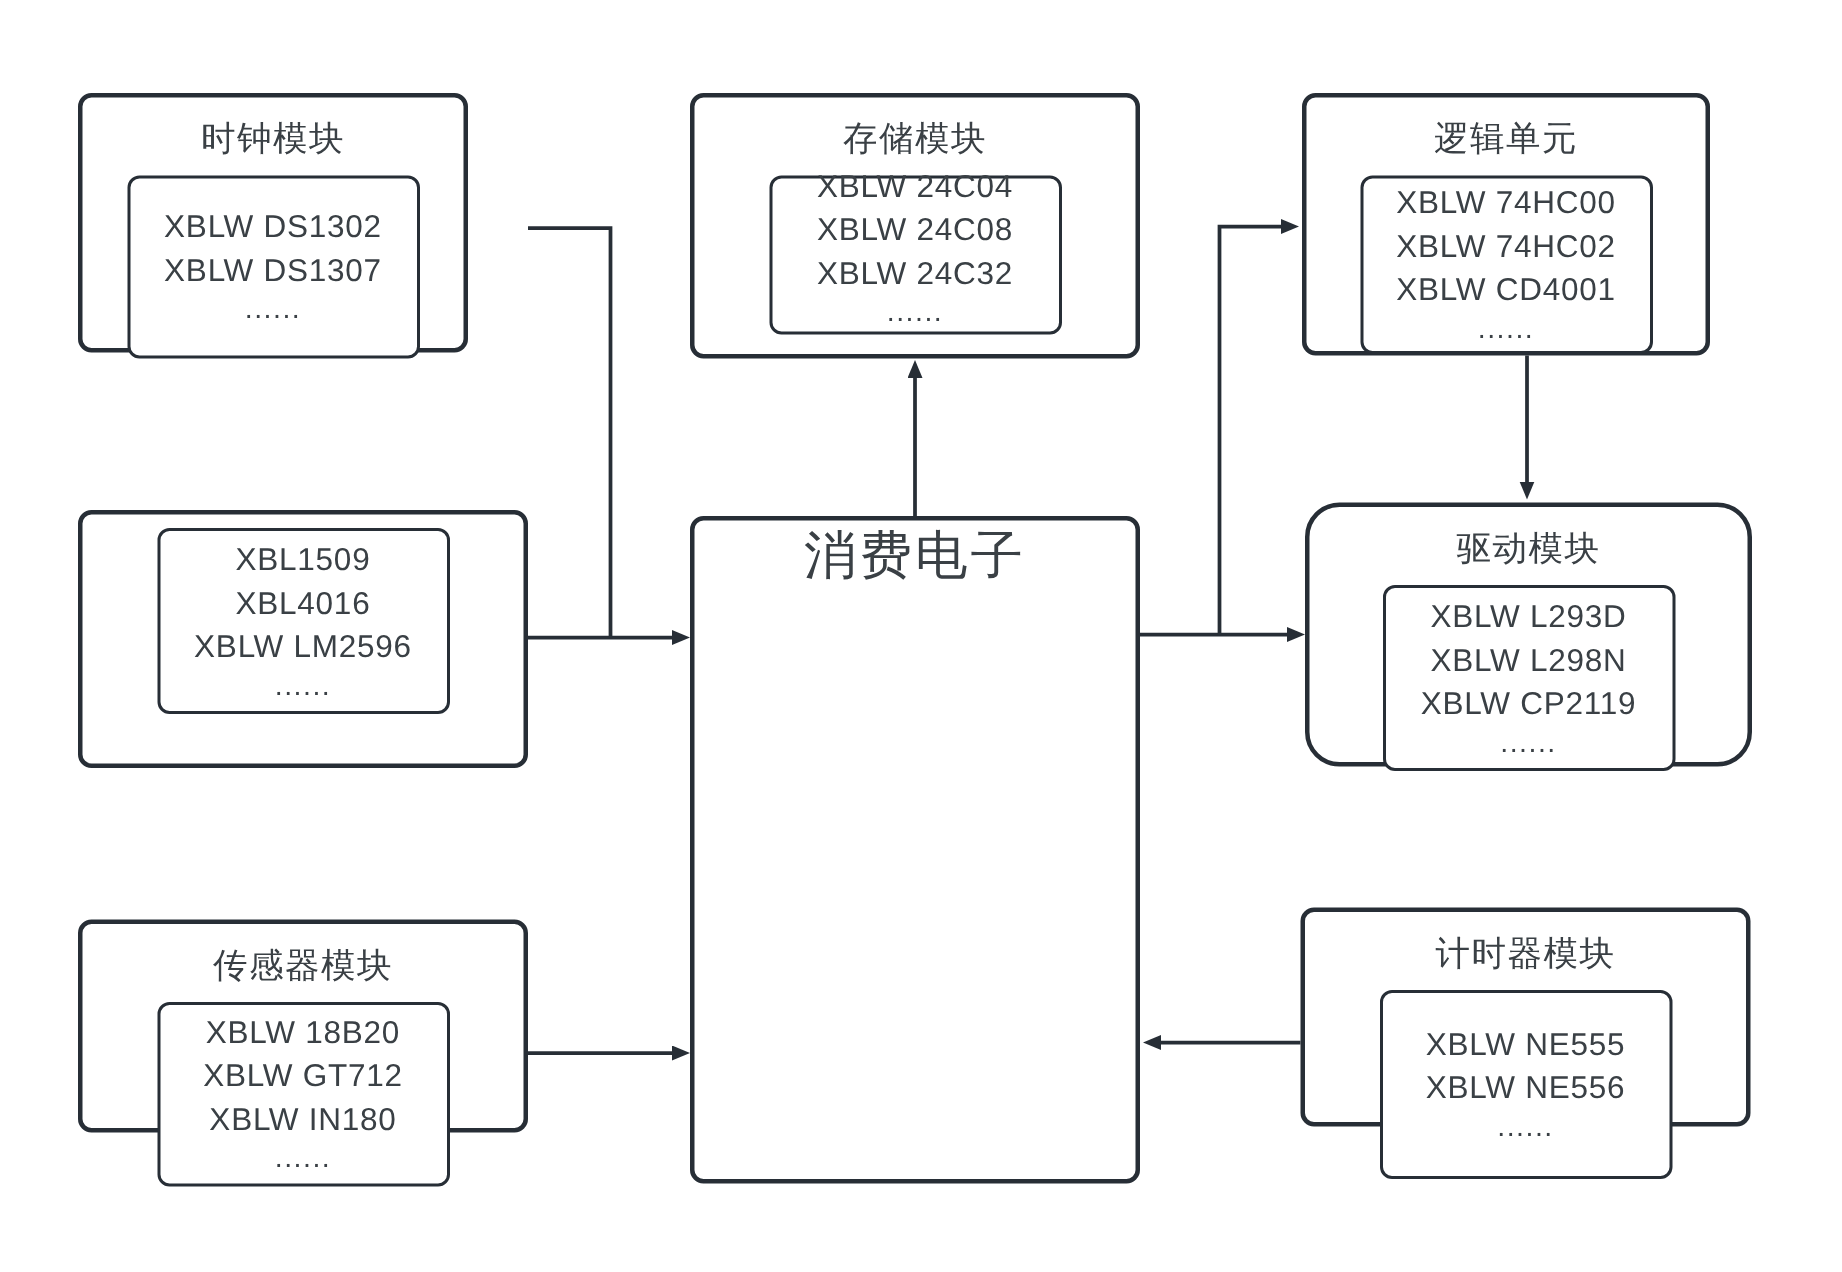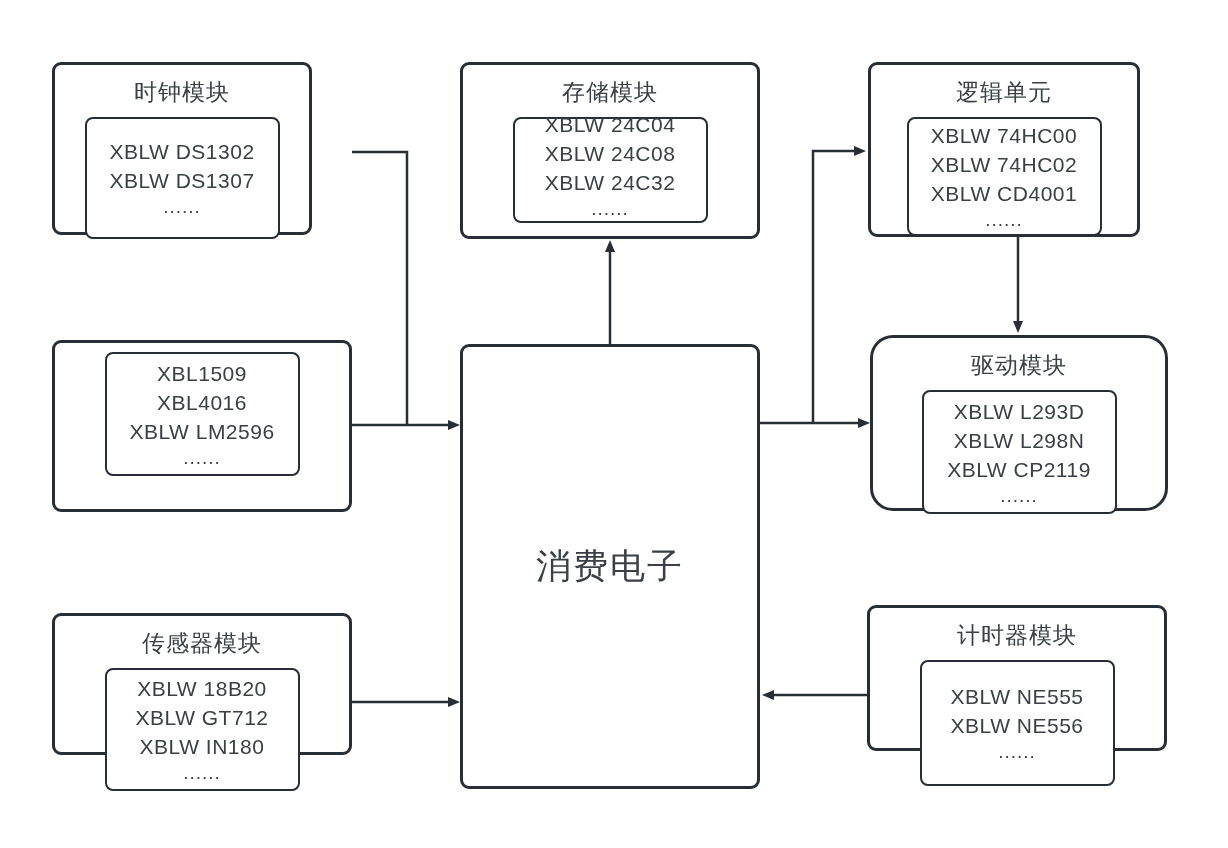--- a/index.html
+++ b/index.html
@@ -62,21 +62,20 @@
   }
   #center-node {
     position: absolute;
     left: 460px; top: 344px;
     width: 300px; height: 445px;
     box-sizing: border-box;
     border: 3px solid #272e36;
     border-radius: 9px;
     background: #ffffff;
     display: flex;
-    align-items: center;
     justify-content: center;
   }
   #center-title {
     font-size: 35px;
     color: #3a4045;
     letter-spacing: 2px;
   }
 </style>
 </head>
 <body>

